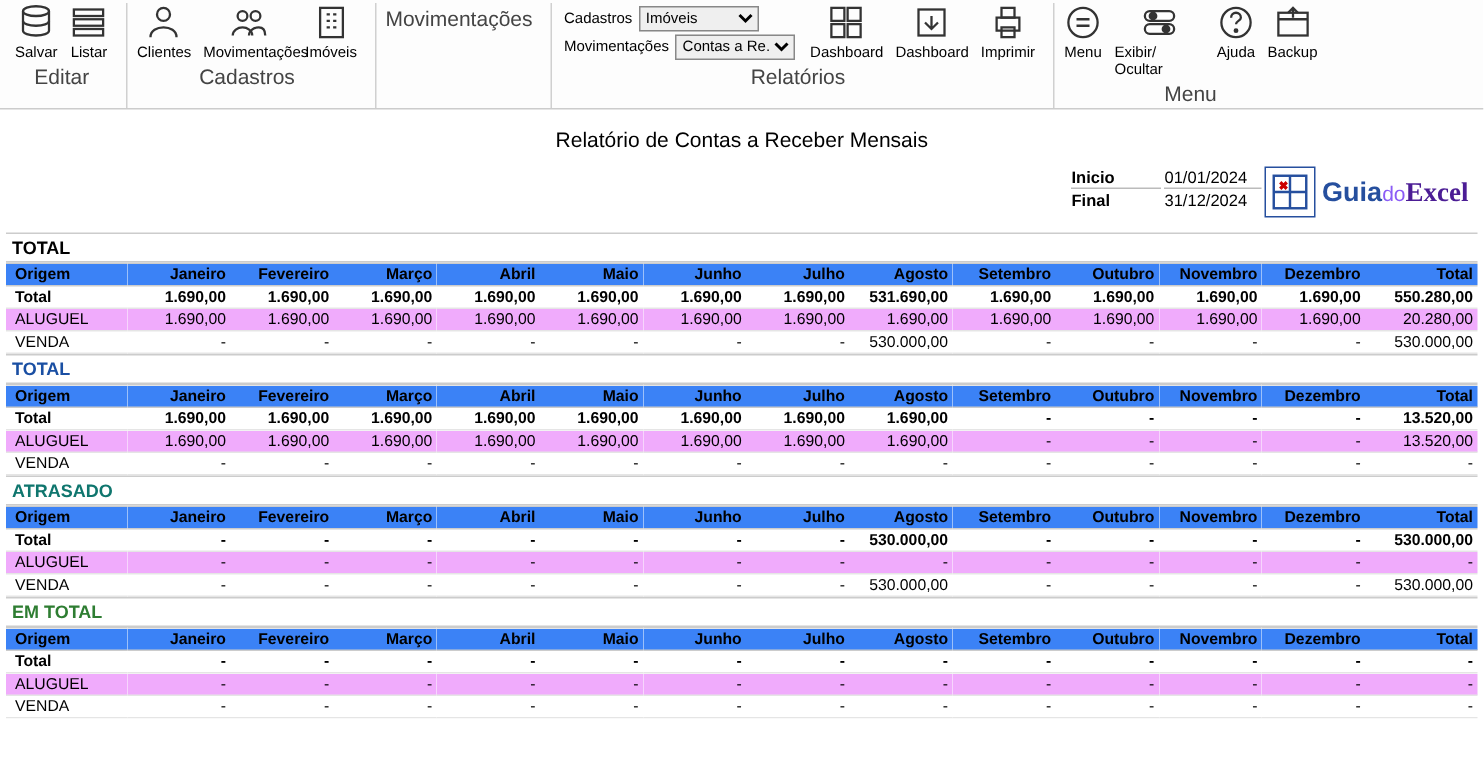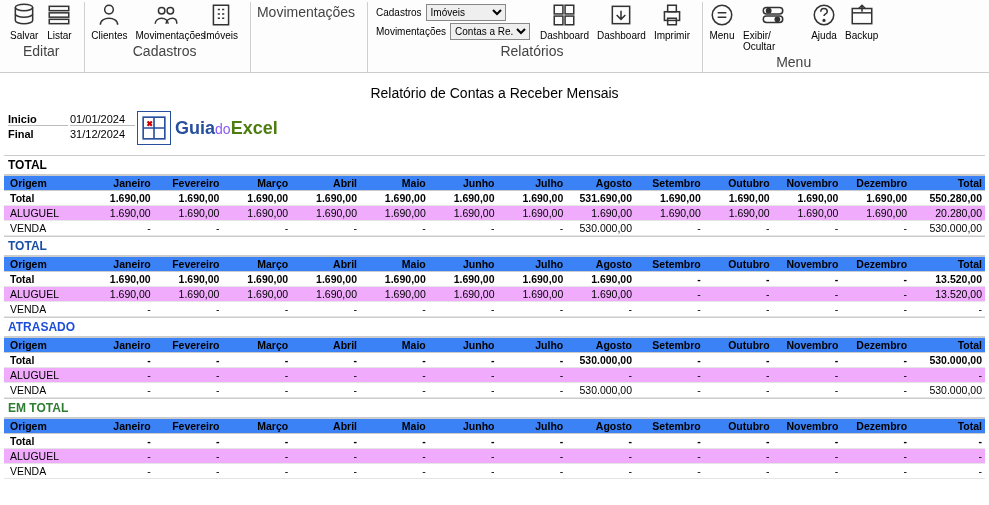--- a/index.html
+++ b/index.html
@@ -13,35 +13,35 @@
   .rbtn { display: flex; flex-direction: column; align-items: center; width: auto; cursor: pointer; }
   .rbtn svg { width: 26px; height: 26px; stroke:#333; fill:none; stroke-width:1.4; }
   .rbtn span { font-size: 10px; line-height: 11px; text-align:left; margin-top:2px; max-width:60px; }
   .rgrouplabel { font-size: 14px; color:#444; margin-top:2px; }
   .filtercol { display:flex; flex-direction:column; gap:2px; padding:2px 2px 0 2px;}
   .filterrow { display:flex; align-items:center; gap:4px; font-size:10px;}
   .filterrow select { font-size:10px; border:1px solid #888; height:17px; width:80px;}
 
   .title { text-align:center; font-size:14px; font-weight:500; margin:12px 0 10px 0; font-family: Arial, sans-serif;}
   
-  .period { display:flex; justify-content:flex-start; align-items:flex-start; padding:0 10px 0 6px;}
+  .period { display:flex; justify-content:flex-end; align-items:flex-start; padding:0 10px 0 6px;}
   .period table td { font-size:11px; padding:0 10px 0 0;}
   .period table td:first-child{ font-weight:bold; width:60px;}
   .period table tr:first-child td{ border-bottom:1px solid #bbb;}
   .logo { display:flex; align-items:center; gap:4px; font-size:18px; font-weight:bold; color:#264f9e;}
   .logo .do{color:#8b5cf6; font-weight:normal; font-size:14px;}
-  .logo .excel{ color:#4d7c0f; font-weight:bold;}
+  .logo .excel{ color:#4c1d95; font-weight:bold;font-family:Liberation Serif, serif;}
   .logoicon{ width:34px; height:34px; border:1px solid #264f9e; display:flex; align-items:center; justify-content:center;}
 
   
   .sheet { margin:10px 4px 0 4px; }
   .sec-hdr { font-size:12px; font-weight:bold; padding:2px 4px; border-bottom:1px solid #ccc; border-top:1px solid #ccc; background:#fff;}
   .sec-hdr.total{color:#000;}
   .sec-hdr.pago{color:#1a4fa3;}
-  .sec-hdr.atrasado{color:#1d4ed8;}
+  .sec-hdr.atrasado{color:#0f766e;}
   .sec-hdr.emaberto{color:#2e7d32;}
   table.data { border-collapse:collapse; width:100%; table-layout:fixed;}
   table.data th, table.data td { font-size:10.5px; padding:1px 3px; text-align:right; border-bottom:1px solid #e5e5e5; white-space:nowrap; overflow:hidden;}
   table.data th { font-weight:bold; background:#3b82f6; border-top:1px solid #ccc; border-bottom:1px solid #ccc;}
   table.data th:first-child, table.data td:first-child { text-align:left; padding-left:6px; width:80px;}
   table.data tr.bold td{ font-weight:bold;}
   table.data tr.aluguel td{ background:#f0abfc;}
   table.data col.mon{width:68px;}
   table.data col.tot{width:74px;}
 </style>

